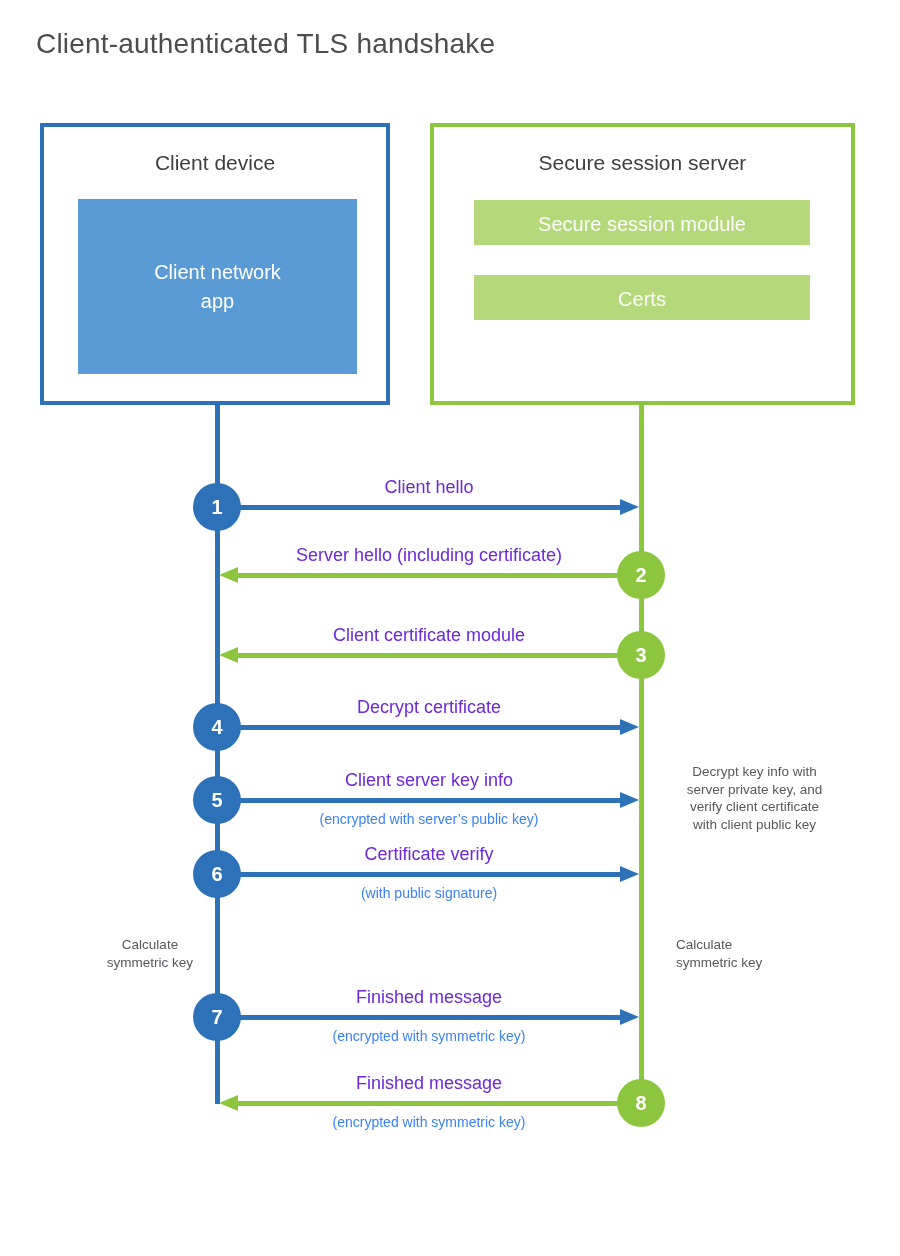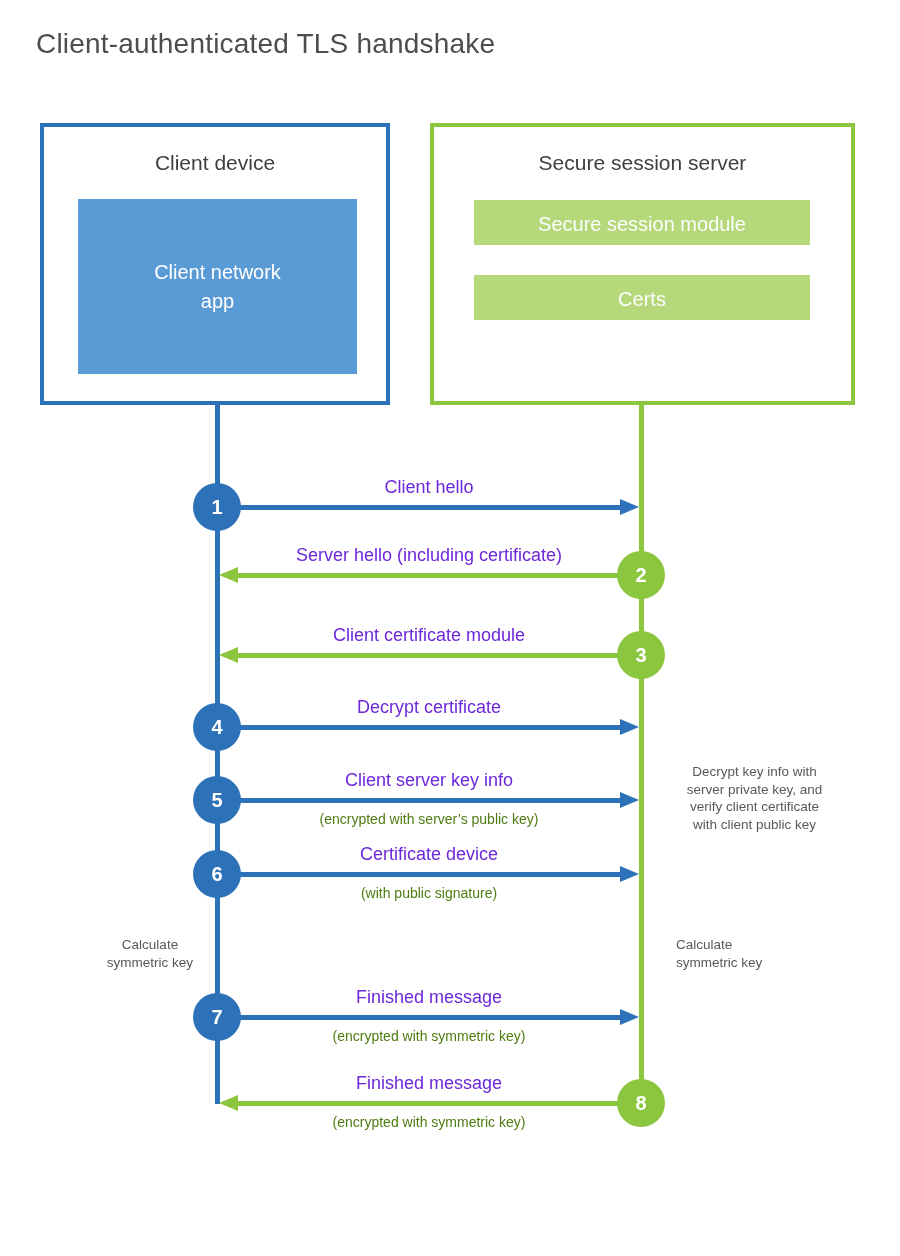--- a/index.html
+++ b/index.html
@@ -34,21 +34,21 @@
   }
   .srv-bar.b0{top:200px;} .srv-bar.b1{top:275px;} .srv-bar.b2{top:323px;}
   
   .msg{position:absolute;left:193px;width:472px;height:0;z-index:1;}
   .msg-label{
     position:absolute;left:0;right:0;bottom:9px;text-align:center;
     font-size:18px;color:#6d28d9;
   }
   .msg-sub{
     position:absolute;left:0;right:0;top:11px;text-align:center;
-    font-size:14px;color:#4d7c0f;
+    font-size:14px;color:#3b82f6;
   }
   .shaft{position:absolute;top:-2.5px;height:5px;}
   .shaft.r{left:40px;right:44px;background:#2d72b8;}
   .shaft.l{left:44px;right:40px;background:#8cc63e;}
   .head{position:absolute;width:0;height:0;top:-8px;border-top:8px solid transparent;border-bottom:8px solid transparent;}
   .head.r{right:26px;border-left:19px solid #2d72b8;}
   .head.l{left:26px;border-right:19px solid #8cc63e;}
   .badge{
     position:absolute;top:-24px;width:48px;height:48px;border-radius:50%;z-index:3;
     color:#fff;font-size:20px;font-weight:bold;text-align:center;line-height:48px;
@@ -113,21 +113,21 @@
 
   <div class="msg" style="top:800px">
     <div class="msg-label">Client server key info</div>
     <div class="shaft r"></div>
     <div class="head r"></div>
     <div class="badge blue">5</div>
     <div class="msg-sub">(encrypted with server’s public key)</div>
   </div>
 
   <div class="msg" style="top:874px">
-    <div class="msg-label">Certificate device</div>
+    <div class="msg-label">Certificate verify</div>
     <div class="shaft r"></div>
     <div class="head r"></div>
     <div class="badge blue">6</div>
     <div class="msg-sub">(with public signature)</div>
   </div>
 
   <div class="msg" style="top:1017px">
     <div class="msg-label">Finished message</div>
     <div class="shaft r"></div>
     <div class="head r"></div>

